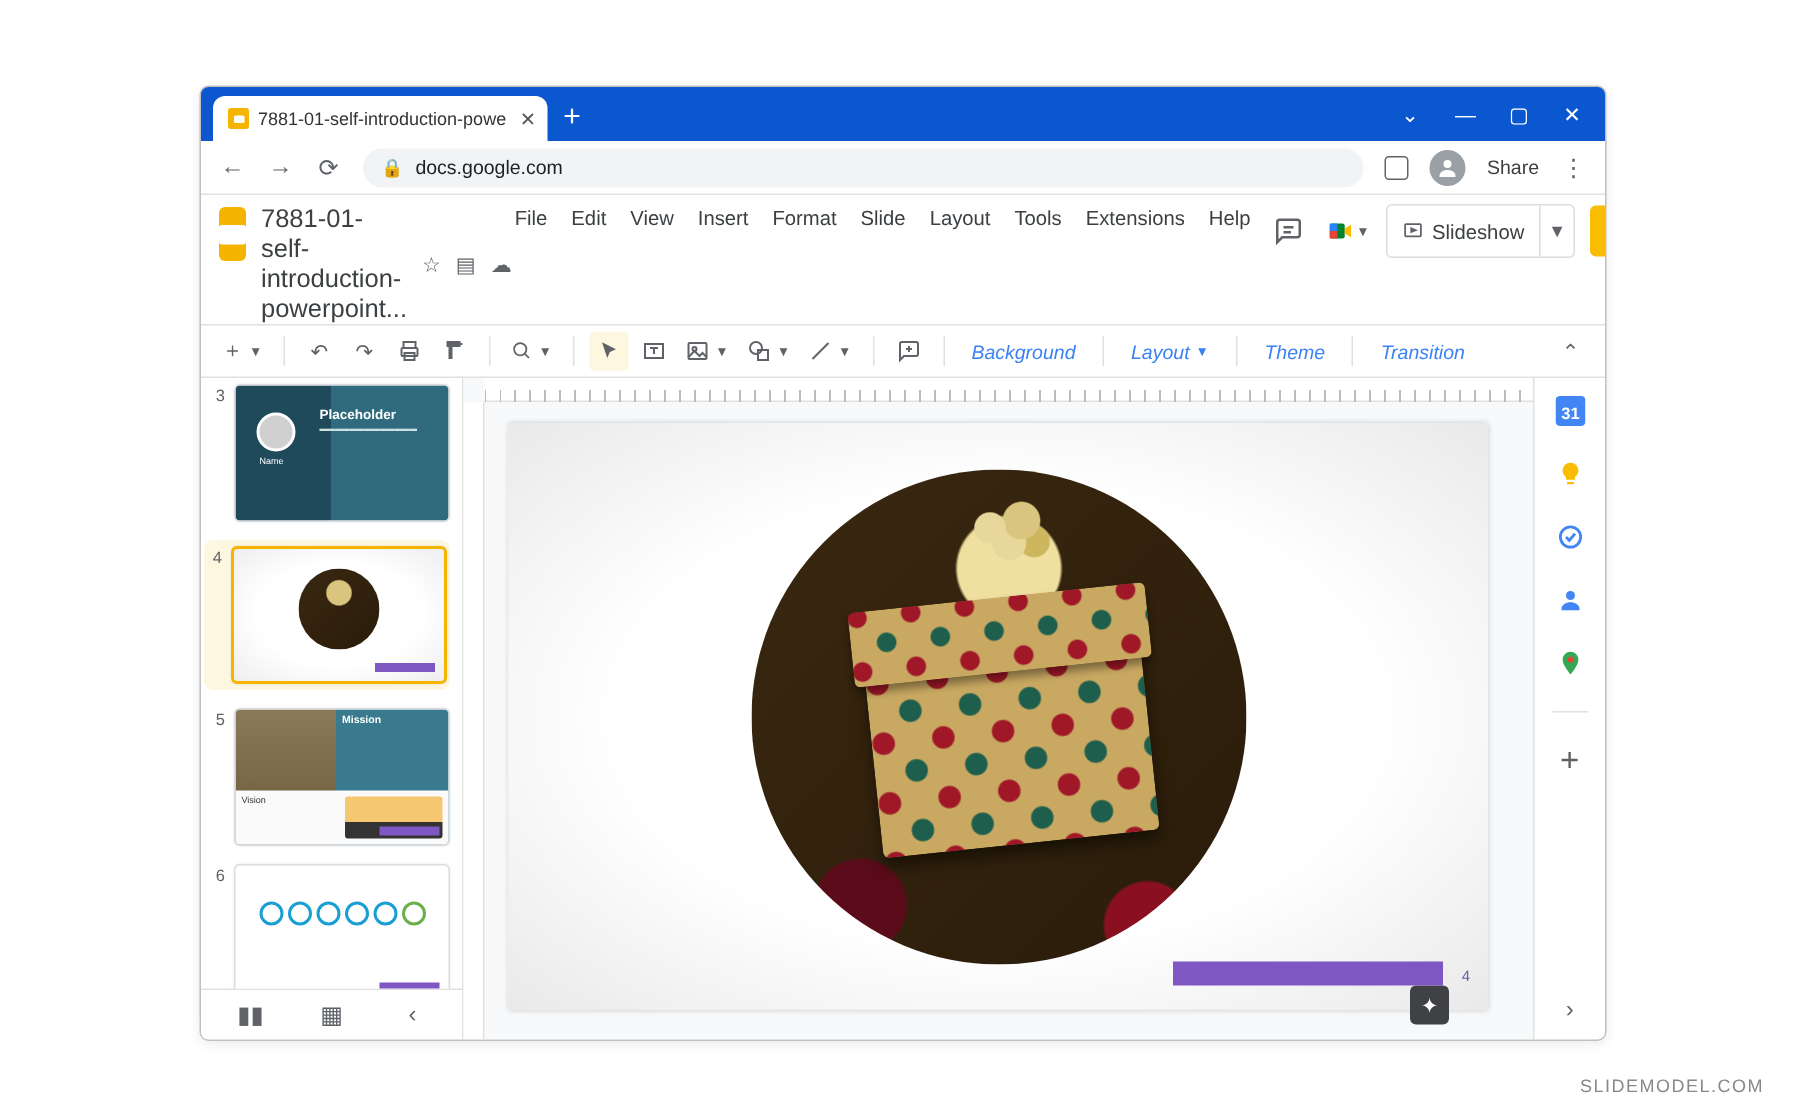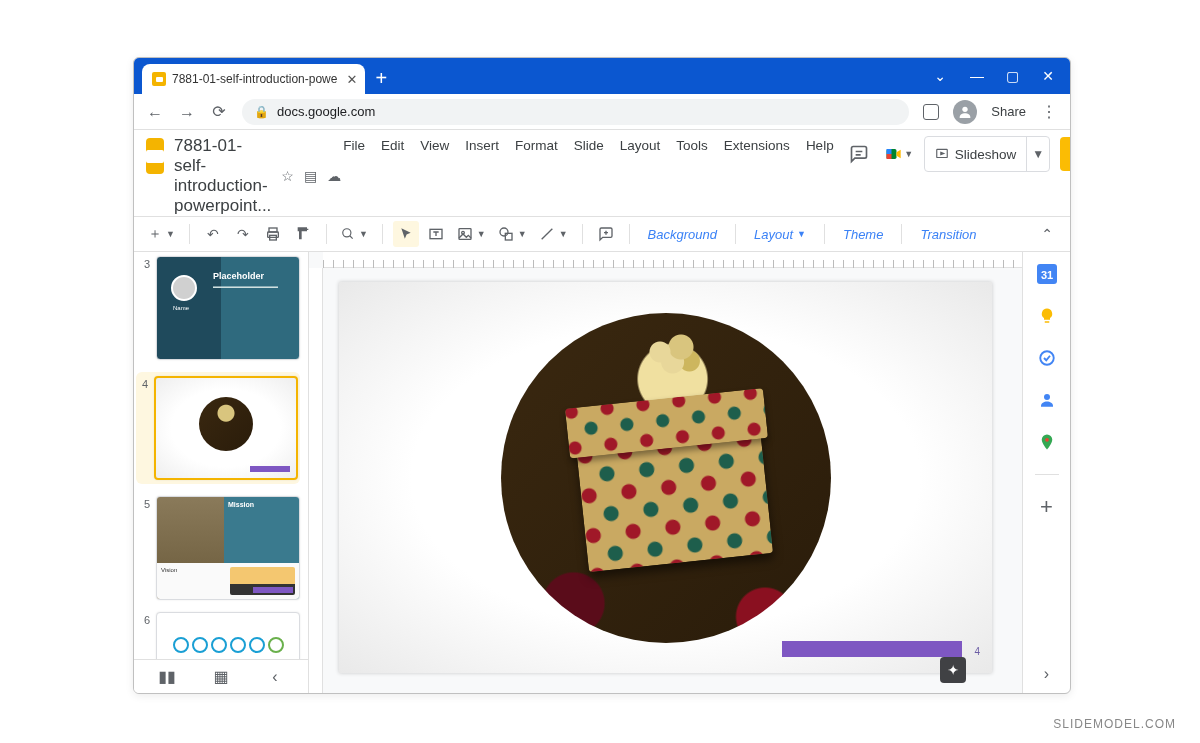--- a/index.html
+++ b/index.html
@@ -46,21 +46,21 @@
   .toolbar .tbtn.textbtn{ font-size:13px; color:#3b82f6; padding:0 8px;font-style:italic;}
   .toolbar .dd{font-size:9px; margin-left:2px;}
   .toolbar .collapse{ margin-left:auto; font-size:14px;}
   .toolbar .active{ background:#fef7e0; }
 
   .workarea { flex:1; display:flex; position:relative; overflow:hidden;}
   .filmstrip { width:175px; background:linear-gradient(#fff,#fff); border-right:1px solid #e0e0e0; display:flex; flex-direction:column; overflow:hidden;}
   .thumbs{ flex:1; overflow:hidden; padding:4px 8px 4px 4px;}
   .thumb{ display:flex; gap:6px; margin-bottom:12px;}
   .thumb .num{ width:12px; font-size:11px; color:#5f6368; text-align:right; padding-top:2px;}
-  .thumb .slide{ flex:1; height:104px; background:#fff; border:1px solid #dadce0; border-radius:4px; box-shadow:0 0 2px rgba(0,0,0,0.1); overflow:hidden; position:relative;}
+  .thumb .slide{ flex:1; height:92px; background:#fff; border:1px solid #dadce0; border-radius:4px; box-shadow:0 0 2px rgba(0,0,0,0.1); overflow:hidden; position:relative;}
   .thumb.selected { background:#fef7e0; border-radius:6px; padding:4px 2px 4px 0; margin-left:-2px;}
   .thumb.selected .slide{ border:2px solid #f4b400; }
   .thumb .accent{ position:absolute; right:6px; bottom:6px; width:40px; height:6px; background:#7e57c2;}
 
   .canvas { flex:1; background:#f8f9fa; position:relative; overflow:hidden;}
   .ruler-h{ position:absolute; left:14px; right:0; top:0; height:16px; background:#fff; border-bottom:1px solid #e0e0e0;}
   .ruler-h::before{content:""; position:absolute; left:0; right:0; top:8px; height:8px; background:repeating-linear-gradient(90deg,#bbb 0 1px, transparent 1px 10px);}
   .ruler-v{ position:absolute; left:0; top:16px; bottom:0; width:14px; background:#fff; border-right:1px solid #e0e0e0;}
   .stage{ position:absolute; left:30px; top:30px; right:30px; bottom:20px; background:#fff; box-shadow:0 0 4px rgba(0,0,0,0.2); display:flex; align-items:center; justify-content:center;}
   .stage .bgvig{ position:absolute; inset:0; background:radial-gradient(ellipse at center, #ffffff 55%, #e9e9e9 100%);}

